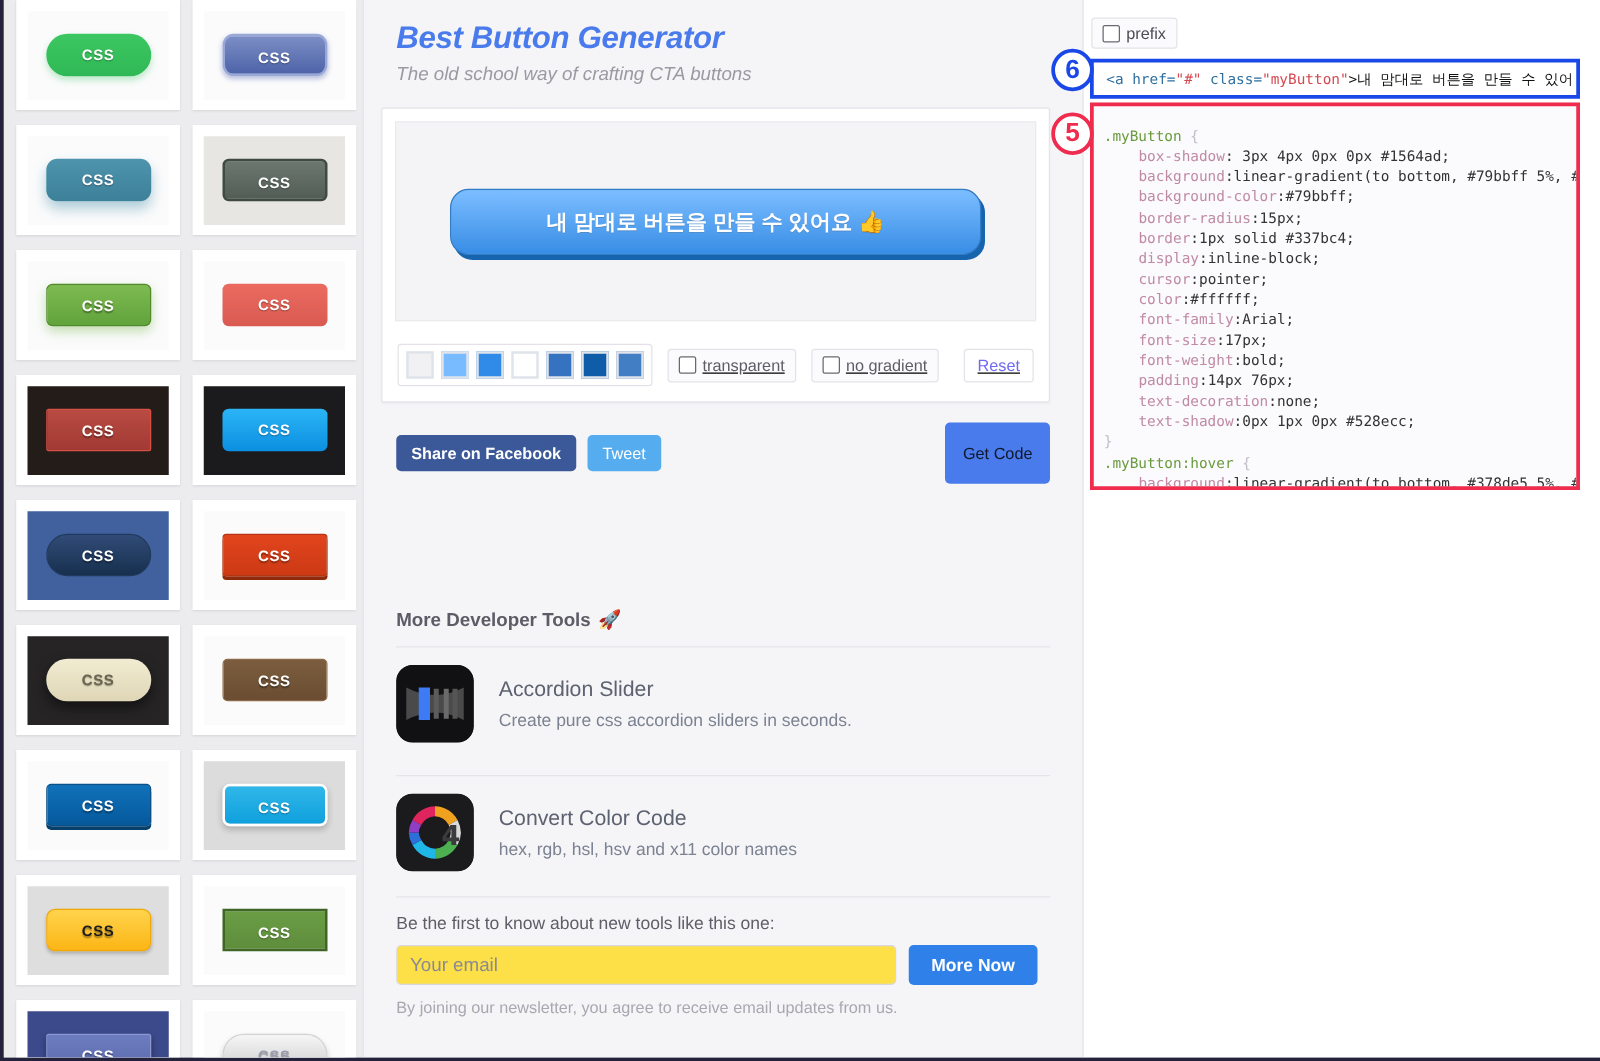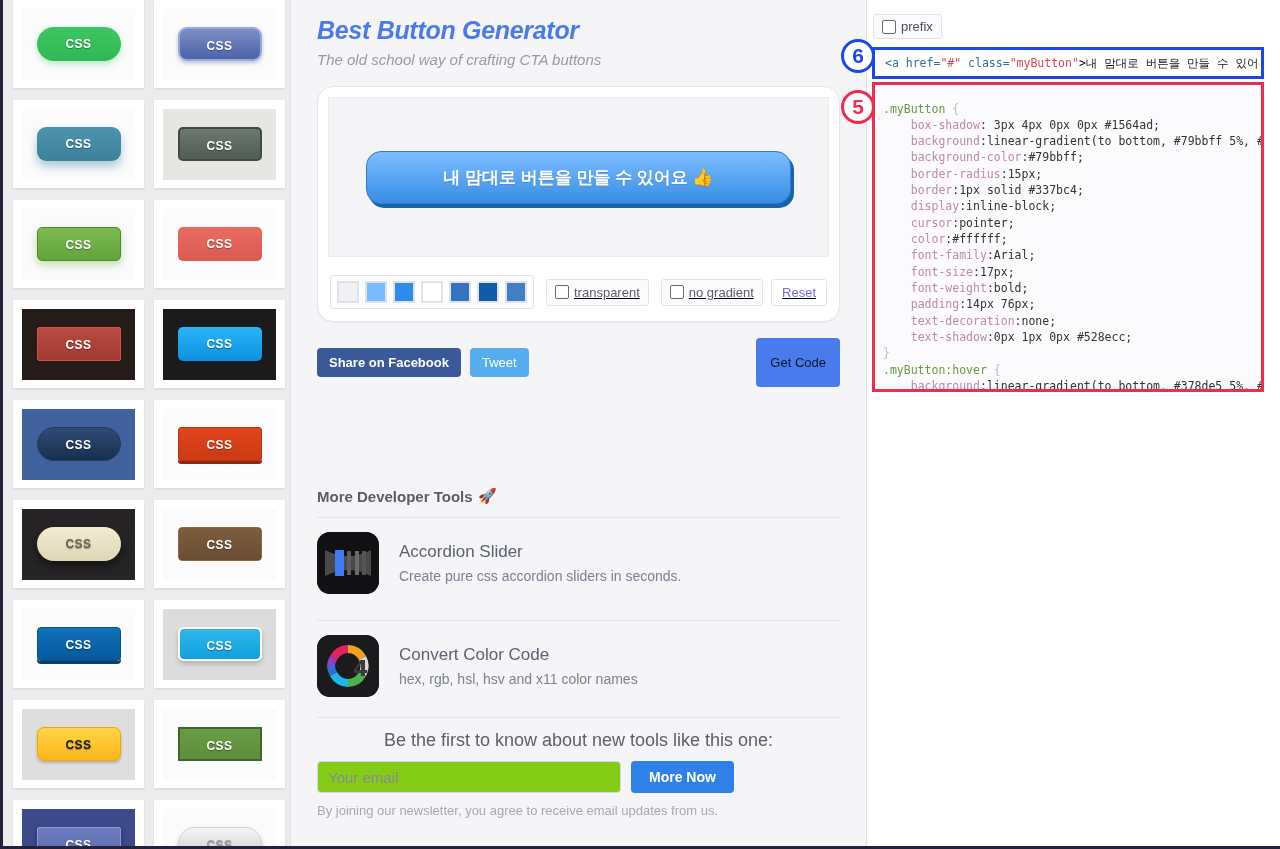--- a/index.html
+++ b/index.html
@@ -62,24 +62,24 @@
     font-size:25px;font-weight:bold;font-style:italic;
     color:#4a7bec;
     letter-spacing:-.3px;
   }
   .gen-sub{
     margin:6px 0 0 26px;
     font-size:15px;font-style:italic;color:#9b9aa3;
   }
 
   .gen-card{
-    margin:18px 26px 0 26px;
+    margin:18px 26px 0 14px;
     background:#fff;
     border:1px solid #e6e4ea;
-    border-radius:16px;
+    border-radius:2px;
     box-shadow:0 1px 2px rgba(0,0,0,.04);
     padding:10px;
     box-sizing:border-box;
   }
   .preview-area{
     background:#f4f3f6;
     border:1px solid #eceaef;
     height:160px;
     display:flex;align-items:center;justify-content:center;
     box-sizing:border-box;
@@ -187,29 +187,29 @@
     width:62px;height:62px;flex:0 0 62px;
     border-radius:13px;
     overflow:hidden;
     position:relative;
     background:#111;
   }
   .tool-name{font-size:17px;color:#5c6270;line-height:1.5;}
   .tool-desc{font-size:14px;color:#7b8291;line-height:1.6;}
 
   .news-wrap{margin:6px 26px 0 26px;padding-top:12px;border-top:1px solid #e6e4ea;}
-  .news-label{font-size:18px;color:#5f5e68;text-align:center;}
+  .news-label{font-size:14px;color:#5f5e68;}
   .news-row{display:flex;align-items:center;margin-top:10px;gap:10px;}
   .email-input{
-    width:304px;height:32px;
+    width:400px;height:32px;
     border:1px solid #d9d7de;
     border-radius:4px;
     padding:0 10px;
     font-size:15px;color:#4a4a52;
-    background:#84cc16;
+    background:#fde047;
     box-sizing:border-box;
     font-family:"Liberation Sans", sans-serif;
   }
   .email-input::placeholder{color:#8a8993;}
   .join-btn{
     background:#2f80e8;color:#fff;
     font-weight:bold;font-size:14px;
     padding:8px 18px;border-radius:4px;
     cursor:pointer;border:none;
     font-family:"Liberation Sans", sans-serif;

